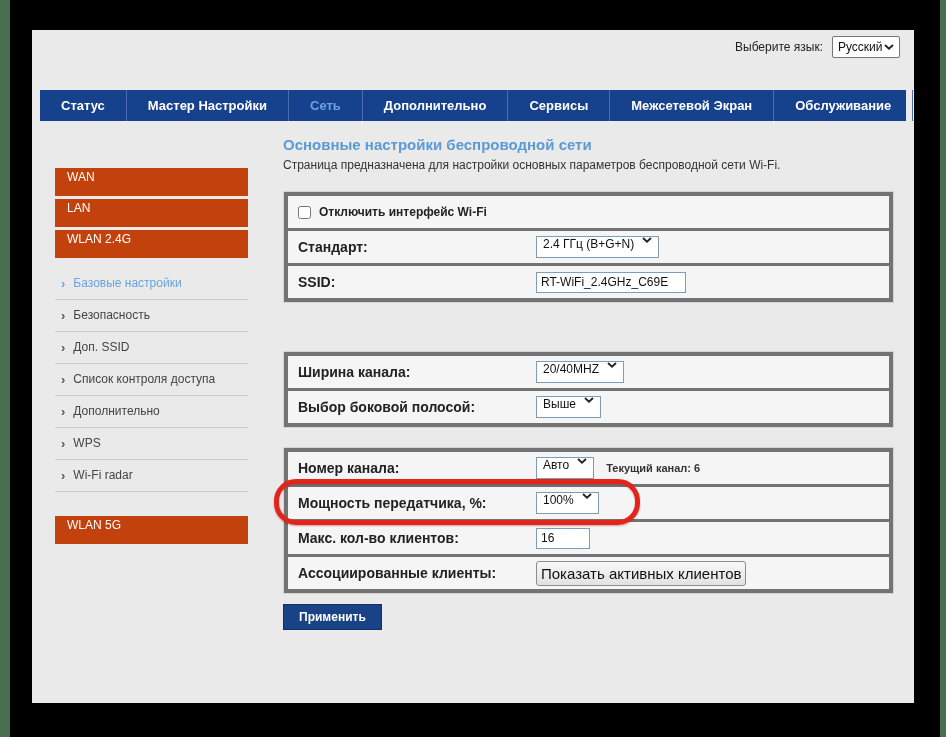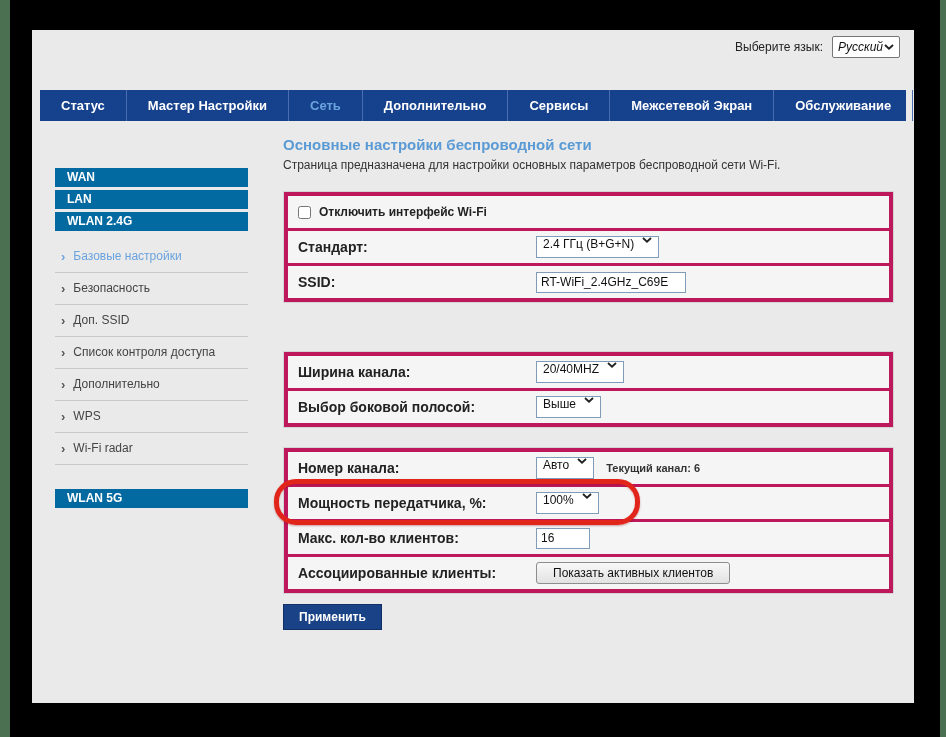--- a/index.html
+++ b/index.html
@@ -7,63 +7,63 @@
               font-family:"Liberation Sans","DejaVu Sans",sans-serif; }
   .edge-left  { position:absolute; left:0; top:0; width:10px; height:737px; background:#4a7051; }
   .edge-right { position:absolute; right:0; top:0; width:6px; height:737px; background:#4a7051; }
 
   .page { position:absolute; left:32px; top:30px; width:882px; height:673px; background:#eaeaea; }
 
   
   .langbar { position:absolute; top:6px; right:14px; display:flex; align-items:center; gap:9px; }
   .langbar .lab { font-size:12px; color:#222; }
   .langsel { width:68px; height:22px; background:#fff; border:1px solid #767676; border-radius:2px;
-             display:flex; align-items:center; justify-content:space-between; padding:0 5px; font-size:12px; color:#111; cursor:default;font-style:italic; }
+             display:flex; align-items:center; justify-content:space-between; padding:0 5px; font-size:12px; color:#111; cursor:default; }
 
   
   .nav { position:absolute; left:8px; top:60px; width:866px; height:31px; background:#16418c;
          display:flex; align-items:center; }
   .nav-item { color:#fff; font-size:13px; font-weight:bold; line-height:31px; padding:0 21px;
               border-right:1px solid #4a6cb0; cursor:pointer; white-space:nowrap; }
   .nav-item.active { color:#6aa3de; }
 
   
   .sidebar { position:absolute; left:23px; top:138px; width:193px; }
-  .side-hdr { height:19px; line-height:19px; background:#0369a1; color:#fff; font-size:12px;
-              font-weight:bold; padding-left:12px; margin-bottom:3px; }
+  .side-hdr { height:28px; line-height:19px; background:#c2410c; color:#fff; font-size:12px;
+              font-weight:normal; padding-left:12px; margin-bottom:3px; }
   .side-list { margin-top:10px; margin-bottom:24px; }
   .side-item { height:32px; line-height:31px; border-bottom:1px solid #c9c9c9; font-size:12px;
                color:#444; padding-left:6px; cursor:pointer; display:flex; align-items:center; gap:8px; }
   .side-item .arr { color:#555; font-size:13px; font-weight:bold; line-height:1; }
   .side-item.active { color:#6aa3de; }
   .side-item.active .arr { color:#6aa3de; }
 
   
   .title { position:absolute; left:251px; top:106px; font-size:15px; font-weight:bold; color:#5b9bd5; }
   .desc  { position:absolute; left:251px; top:128px; font-size:12px; color:#333; }
 
-  .panel { position:absolute; left:251px; width:611px; background:#be185d; border:1px solid #d4d4d4; padding:4px; }
+  .panel { position:absolute; left:251px; width:611px; background:#737373; border:1px solid #d4d4d4; padding:4px; }
   .p1 { top:161px; } .p2 { top:321px; } .p3 { top:417px; }
   .row { background:#f5f5f5; min-height:32px; display:flex; align-items:center; margin-bottom:3px; }
   .row:last-child { margin-bottom:0; }
   .lbl { width:248px; padding-left:10px; font-size:14px; font-weight:bold; color:#222; flex-shrink:0; }
   .ctl { display:flex; align-items:center; gap:12px; }
   .chkwrap { display:flex; align-items:center; gap:8px; padding-left:10px; font-size:12px; font-weight:bold; color:#222; }
   .chkwrap input { width:13px; height:13px; }
 
   .select { background:#fff; border:1px solid #7f9db9; height:22px; display:inline-flex;
             align-items:flex-start; gap:8px; padding:0 6px; font-size:12px; color:#111; cursor:default; }
   .chev svg { display:block; }
   input.text { background:#fff; border:1px solid #7f9db9; height:21px; font-size:12px;
                padding:0 4px; font-family:"Liberation Sans","DejaVu Sans",sans-serif; color:#111; }
   .w148 { width:150px; } .w52 { width:54px; }
   .note { font-size:11px; font-weight:bold; color:#333; }
 
   .gray-btn { background:linear-gradient(#f8f8f8,#e2e2e2); border:1px solid #8d8d8d; border-radius:3px;
-              font-size:12px; color:#111; padding:3px 16px; cursor:pointer;
+              font-size:15px; color:#111; padding:3px 4px; cursor:pointer;
               font-family:"Liberation Sans","DejaVu Sans",sans-serif; }
   .apply-btn { position:absolute; left:251px; top:574px; background:#1a4286; color:#fff;
                border:1px solid #123066; font-size:12px; font-weight:bold; padding:5px 15px; cursor:pointer;
                font-family:"Liberation Sans","DejaVu Sans",sans-serif; }
 
   .highlight { position:absolute; left:242px; top:449px; width:366px; height:46px;
                border:5px solid #e1251b; border-radius:22px; pointer-events:none;
                box-shadow:0 1px 2px rgba(120,0,0,.35), inset 0 1px 2px rgba(120,0,0,.25); }
 </style>
 </head>

